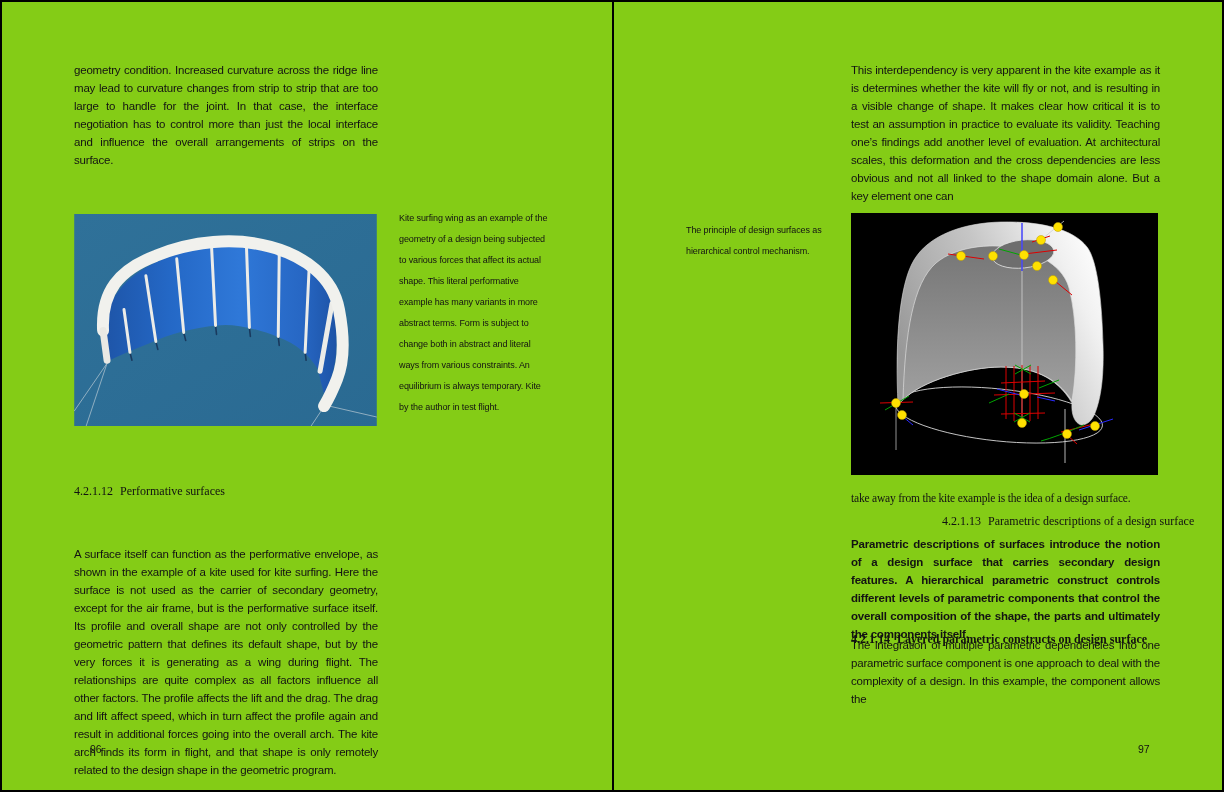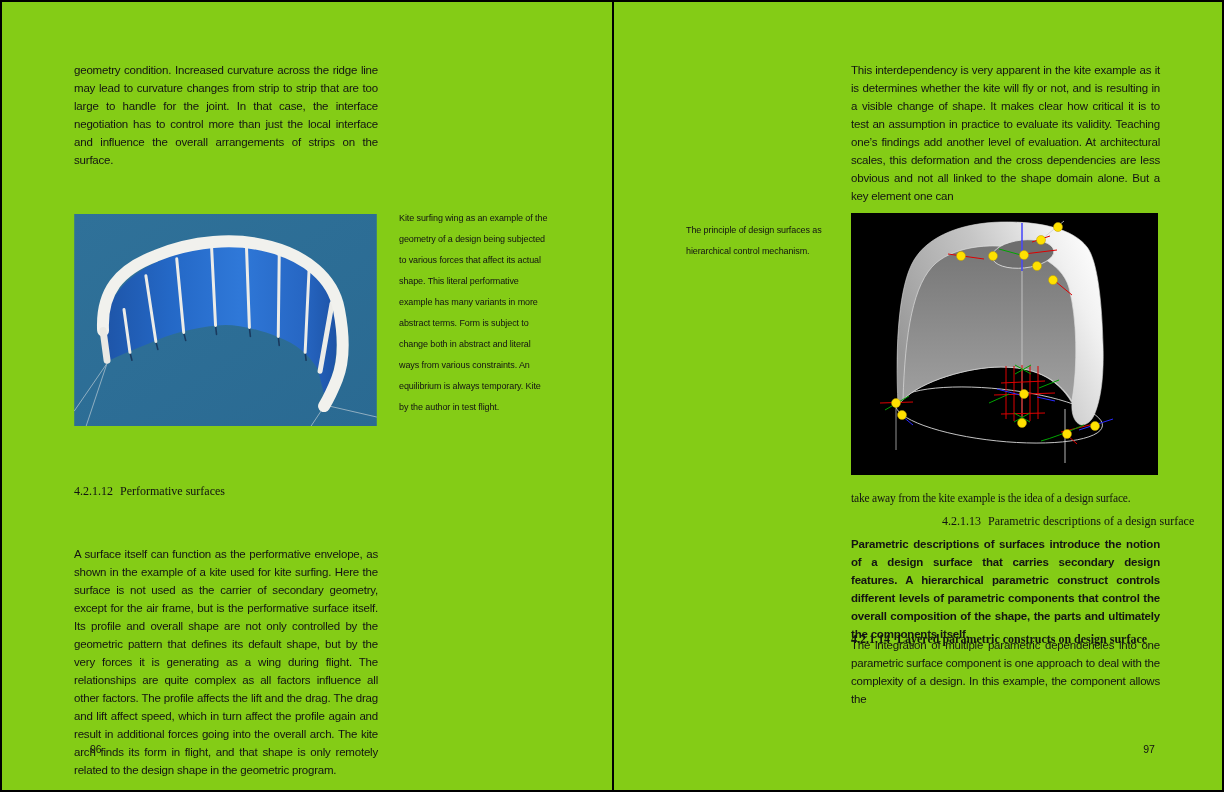--- a/index.html
+++ b/index.html
@@ -62,21 +62,21 @@
 
   
   .rp-intro{left:849px;top:59px;width:309px;}
   .rp-caption{left:684px;top:218px;width:148px;}
   .rp-fig{left:849px;top:211px;}
   .rp-cont{left:849px;top:487px;width:309px;font-family:Liberation Serif, serif;}
   .rp-heading13{left:892px;top:510px;margin-left:48px;}
   .rp-body13{left:849px;top:533px;width:309px;font-weight:bold;}
   .rp-heading14{left:849px;top:628px;font-weight:bold;}
   .rp-body14{left:849px;top:634px;width:309px;}
-  .rp-num{left:1136px;top:741px;width:22px;text-align:center;}
+  .rp-num{left:1136px;top:741px;width:22px;text-align:left;}
 </style>
 </head>
 <body>
 
 <div class="spread">
   <div class="divider"></div>
 
   <section>
     <p class="body-text lp-intro">geometry condition. Increased curvature across the ridge line may lead to curvature changes from strip to strip that are too large to handle for the joint. In that case, the interface negotiation has to control more than just the local interface and influence the overall arrangements of strips on the surface.</p>
 

